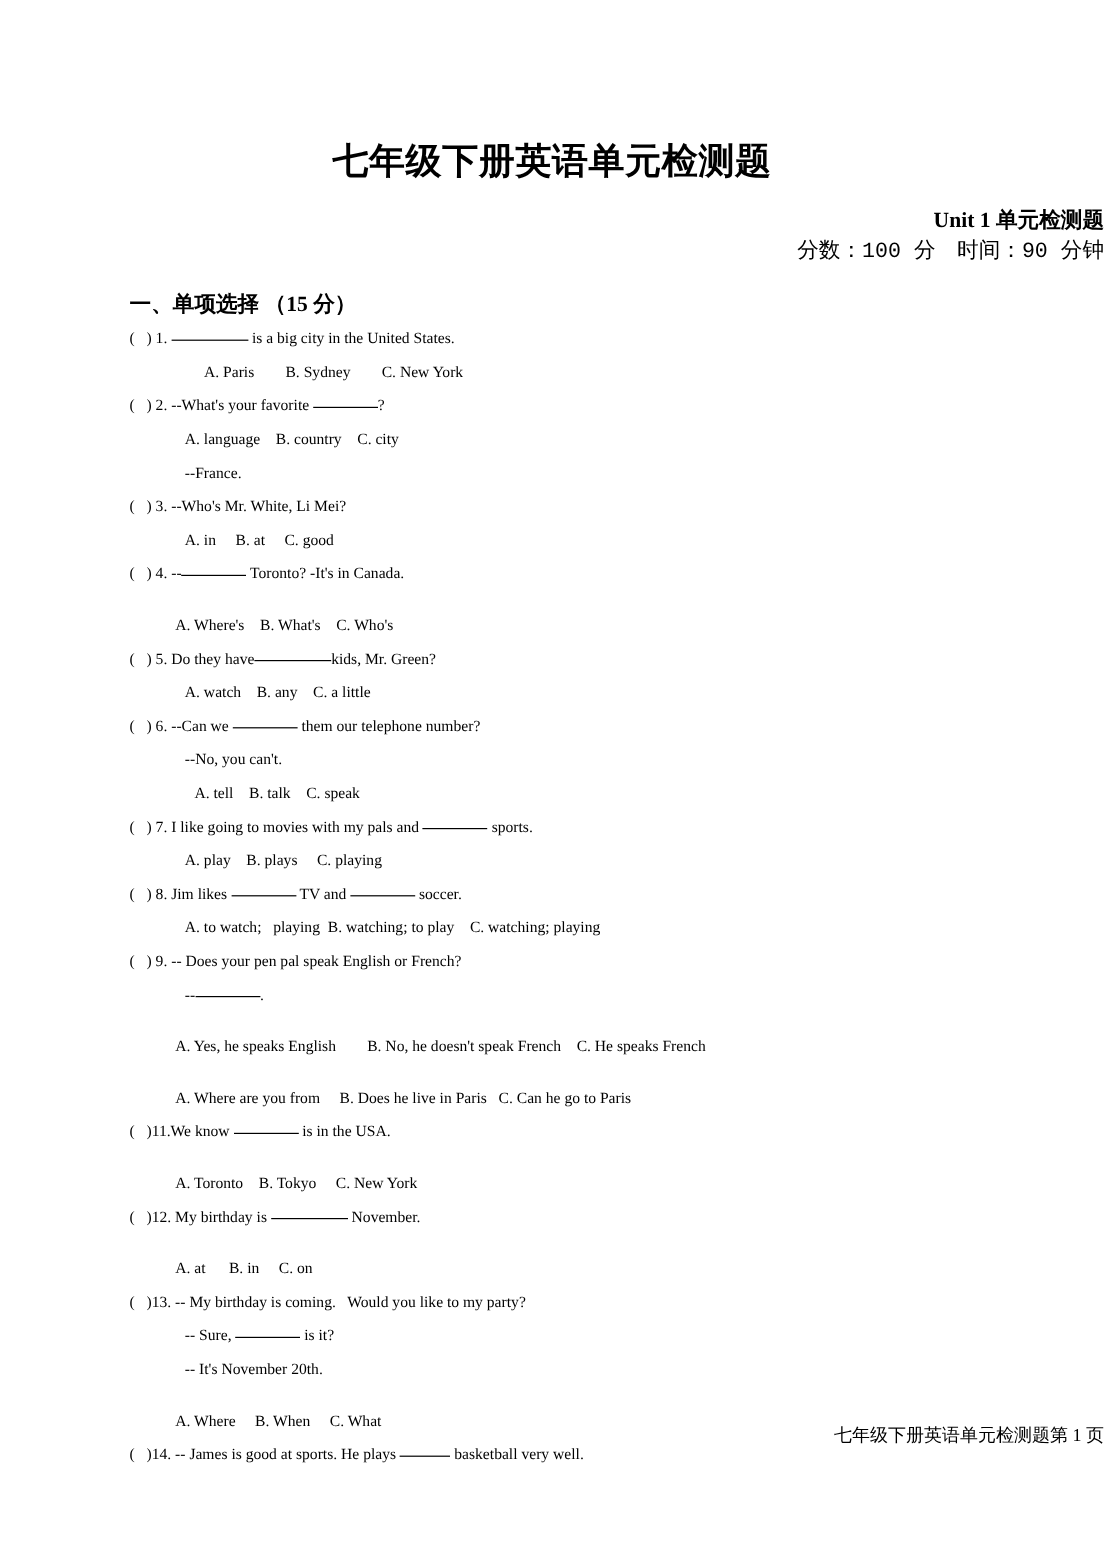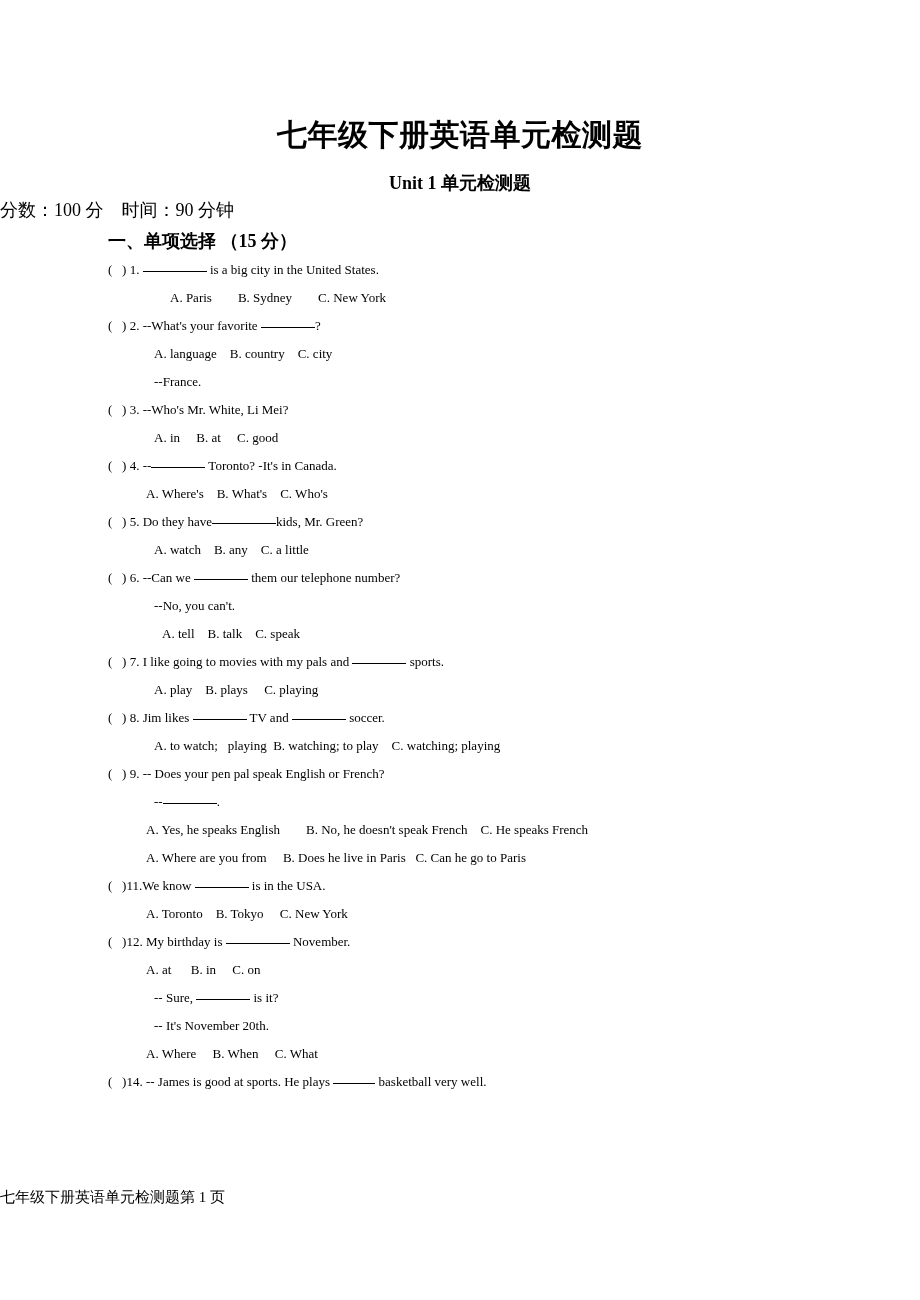--- a/index.html
+++ b/index.html
@@ -33,40 +33,41 @@
     font-size: 30px;
     font-weight: bold;
     letter-spacing: 0.5px;
     line-height: 1.15;
   }
   .doc-subtitle {
     position: absolute;
     top: 173px;
     left: 0;
     width: 920px;
-    text-align: center;
+    text-align: right;
     font-size: 18px;
     font-weight: bold;
     line-height: 1.2;
   }
   .doc-meta {
     position: absolute;
     top: 200px;
     left: 0;
     width: 920px;
-    text-align: left;
+    text-align: right;
     font-size: 18px;
     font-weight: normal;
     line-height: 1.2;
+    font-family: Liberation Mono, monospace;
   }
 
   
   .content {
     position: absolute;
-    top: 228px;
+    top: 240px;
     left: 108px;
     width: 800px;
   }
 
   .section-heading {
     font-size: 18px;
     font-weight: bold;
     line-height: 27px;
     margin: 0 0 1px 0;
     white-space: pre;
@@ -74,21 +75,21 @@
 
   .qline {
     font-size: 13px;
     line-height: 28px;
     white-space: pre;
     margin: 0;
   }
 
   
   .ind-0  { padding-left: 0px; }
-  .ind-1  { padding-left: 38px; }
+  .ind-1  { padding-left: 38px; margin-top: 15px; }
   .ind-2  { padding-left: 46px; }
   .ind-3  { padding-left: 54px; }
   .ind-4  { padding-left: 62px; }
 
   .blank {
     display: inline-block;
     border-bottom: 1.4px solid #000;
     vertical-align: baseline;
     position: relative;
     top: -2px;
@@ -96,21 +97,21 @@
   .bl-sm { width: 42px; }
   .bl-md { width: 54px; }
   .bl-lg { width: 64px; }
 
   
   .doc-footer {
     position: absolute;
     top: 1188px;
     left: 0;
     width: 920px;
-    text-align: left;
+    text-align: right;
     font-size: 15px;
     line-height: 1.2;
   }
 </style>
 </head>
 <body>
 
 <div class="page">
 
   <div class="doc-title">七年级下册英语单元检测题</div>
@@ -154,20 +155,21 @@
     <div class="qline ind-1">A. Yes, he speaks English        B. No, he doesn't speak French    C. He speaks French</div>
 
     <div class="qline ind-1">A. Where are you from     B. Does he live in Paris   C. Can he go to Paris</div>
 
     <div class="qline ind-0"><span>(   )11.We know </span><span class="blank bl-md"></span><span> is in the USA.</span></div>
     <div class="qline ind-1">A. Toronto    B. Tokyo     C. New York</div>
 
     <div class="qline ind-0"><span>(   )12. My birthday is </span><span class="blank bl-lg"></span><span> November.</span></div>
     <div class="qline ind-1">A. at      B. in     C. on</div>
 
+    <div class="qline ind-0">(   )13. -- My birthday is coming.   Would you like to my party?</div>
     <div class="qline ind-2"><span>-- Sure, </span><span class="blank bl-md"></span><span> is it?</span></div>
     <div class="qline ind-2">-- It's November 20th.</div>
     <div class="qline ind-1">A. Where     B. When     C. What</div>
 
     <div class="qline ind-0"><span>(   )14. -- James is good at sports. He plays </span><span class="blank bl-sm"></span><span> basketball very well.</span></div>
 
   </div>
 
   <div class="doc-footer">七年级下册英语单元检测题第 1 页</div>
 

